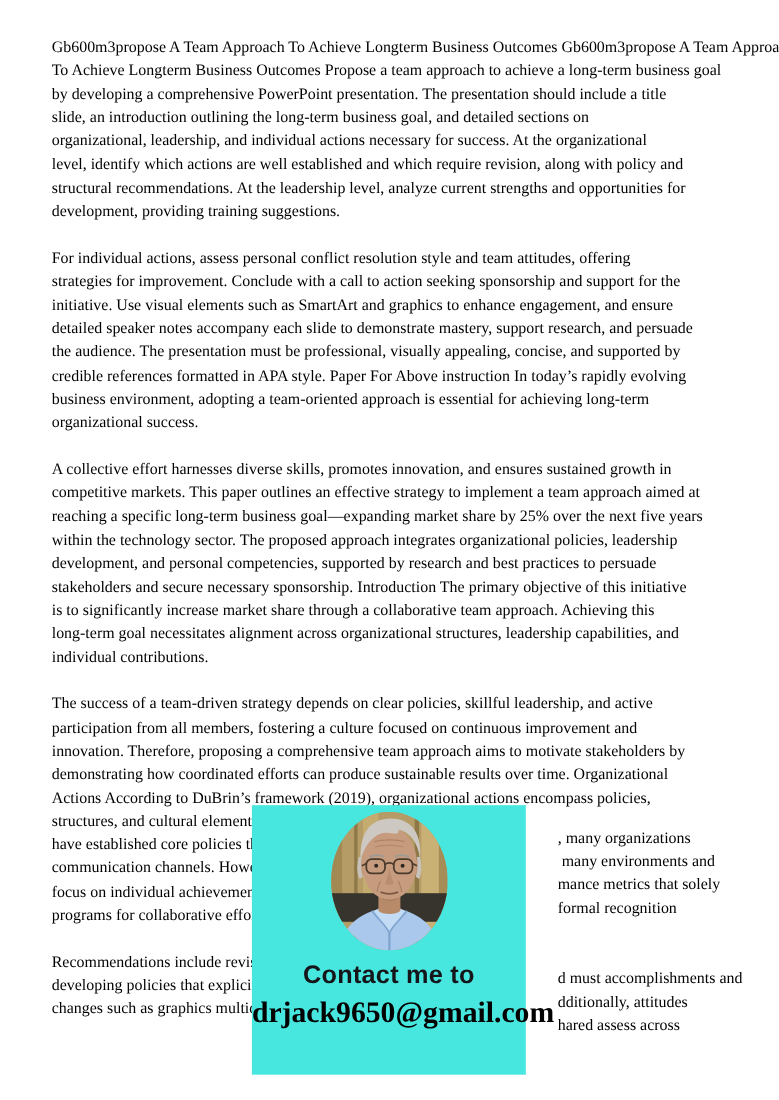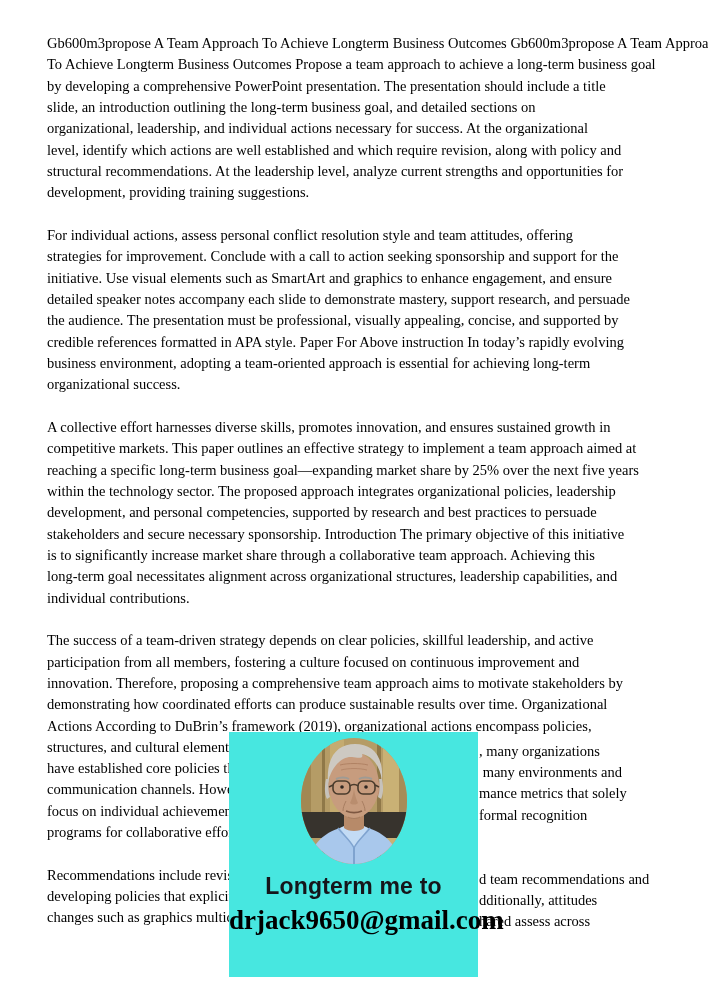--- a/index.html
+++ b/index.html
@@ -19,22 +19,23 @@
     color: #000000;
   }
   .line {
     white-space: pre;
     position: relative;
     height: 21.34px;
   }
   .line .frag-right {
     position: absolute;
     left: 432px;  
-    top: 4px;
+    top: 15px;
     white-space: pre;
+    padding-left: 28px;
   }
   .contact-overlay {
     position: absolute;
     left: 229px; top: 732px;
     width: 249px; height: 245px;
     background: #47e7e0;
     z-index: 5;
     text-align: center;
   }
   .photo-oval {
@@ -99,21 +100,21 @@
       <div class="line">participation from all members, fostering a culture focused on continuous improvement and</div>
       <div class="line">innovation. Therefore, proposing a comprehensive team approach aims to motivate stakeholders by</div>
       <div class="line">demonstrating how coordinated efforts can produce sustainable results over time. Organizational</div>
       <div class="line">Actions According to DuBrin’s framework (2019), organizational actions encompass policies,</div>
       <div class="line"><span>structures, and cultural elements</span><span class="frag-right">, many organizations</span></div>
       <div class="line"><span>have established core policies th</span><span class="frag-right"> many environments and</span></div>
       <div class="line"><span>communication channels. Howe</span><span class="frag-right">mance metrics that solely</span></div>
       <div class="line"><span>focus on individual achievemen</span><span class="frag-right">formal recognition</span></div>
       <div class="line"><span>programs for collaborative effor</span><span class="frag-right"></span></div>
       <div class="line"></div>
-      <div class="line"><span>Recommendations include revis</span><span class="frag-right">d team recommendations and</span></div>
+      <div class="line"><span>Recommendations include revis</span><span class="frag-right">d must accomplishments and</span></div>
       <div class="line"><span>developing policies that explicit</span><span class="frag-right">dditionally, attitudes</span></div>
       <div class="line"><span>changes such as graphics multid</span><span class="frag-right">hared assess across</span></div>
     </div>
 
   <div class="contact-overlay" style="background: rgb(71, 231, 224);">
     <div class="photo-oval" title="elderly man with gray hair and glasses wearing a light blue shirt">
       <svg viewBox="0 0 106 126" width="106" height="126">
 
         <rect width="106" height="126" fill="#b59c66"></rect>
         <rect x="0" width="10" height="126" fill="#a28853"></rect>
@@ -158,18 +159,18 @@
 
         <path d="M53,51 C52,57 51,61 49,65 C51,67 55,67 57,65 C55,61 54,57 53,51" fill="#b98d6e"></path>
 
         <path d="M45,63 C43,67 42,70 42,73" stroke="#a87e61" stroke-width="1" fill="none"></path>
         <path d="M61,63 C63,67 64,70 64,73" stroke="#a87e61" stroke-width="1" fill="none"></path>
         <path d="M45,73 C50,75 56,75 61,73" stroke="#7d5741" stroke-width="1.6" fill="none"></path>
         <path d="M47,79 C50,81 56,81 59,79" stroke="#a87e61" stroke-width="1" fill="none"></path>
       </svg>
     </div>
     <div class="contact-heading" style="color: rgb(21, 21, 26);">
-      <div>Longterm me to</div>
+      <div>Contact me to</div>
     </div>
     <div class="contact-email" style="color: rgb(0, 0, 0);">drjack9650@gmail.com</div>
   </div>
 
 </div>
 
 </body></html>

